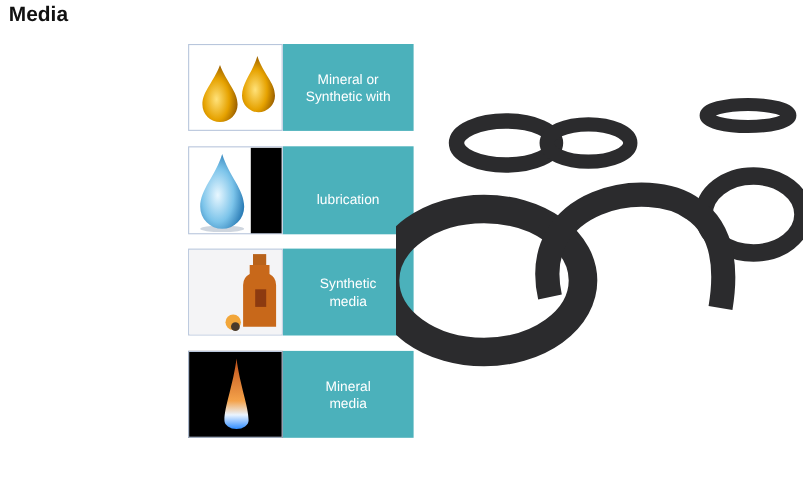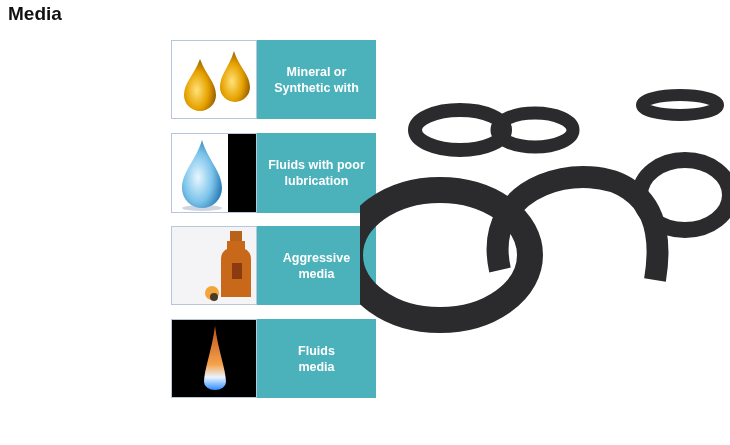--- a/index.html
+++ b/index.html
@@ -1,20 +1,20 @@
 <!DOCTYPE html>
 <html><head>
 <meta charset="utf-8">
 <style>
   html,body{margin:0;padding:0;}
   body{width:730px;height:445px;background:#ffffff;position:relative;overflow:hidden;font-family:"Liberation Sans",sans-serif;}
   .title{position:absolute;left:8px;top:3px;font-size:19px;font-weight:bold;color:#111;}
   .card{position:absolute;left:171px;width:205px;height:79px;display:flex;}
   .img{width:86px;height:100%;border:1px solid #b8c6dc;box-sizing:border-box;background:#fff;position:relative;overflow:hidden;}
-  .lbl{flex:1;background:#4bb1bb;color:#fff;font-weight:bold;font-size:12.5px;display:flex;align-items:center;justify-content:center;text-align:center;line-height:16px;padding:0 6px;}
+  .lbl{flex:1;background:#4bb1bb;color:#fff;font-weight:normal;font-size:12.5px;display:flex;align-items:center;justify-content:center;text-align:center;line-height:16px;padding:0 6px;}
   .seals{position:absolute;left:360px;top:80px;width:370px;height:290px;}
 </style>
 </head>
 <body>
 
 <div class="title">Media</div>
 
 <div class="card" style="top:40px">
   <div class="img">
     <svg width="86" height="79" viewBox="0 0 86 79">
@@ -43,56 +43,56 @@
             <stop offset="0.6" stop-color="#7cc4ea"></stop>
             <stop offset="1" stop-color="#2e7fb8"></stop>
           </radialGradient>
         </defs>
       <rect x="56" y="0" width="30" height="80" fill="#000"></rect>
       <ellipse cx="30" cy="74" rx="20" ry="3" fill="#cfd6df"></ellipse>
       <path d="M30 6 C24 26 10 38 10 54 A20 20 0 0 0 50 54 C50 38 36 26 30 6Z" fill="url(#g2)"></path>
     </svg>
   </div>
   <div class="lbl">
-      <span><span>Fluids with poor</span><br><span>lubrication</span></span>
+      <span><br><span>lubrication</span></span>
     </div>
 </div>
 
 <div class="card" style="top:226px">
   <div class="img">
     <svg width="86" height="79" viewBox="0 0 86 79">
       <rect x="0" y="0" width="86" height="79" fill="#f4f4f6"></rect>
       <rect x="58" y="4" width="12" height="10" fill="#b8621a"></rect>
       <path d="M55 14 h18 v8 q6 3 6 10 v38 h-30 v-38 q0 -7 6 -10z" fill="#c8681a"></path>
       <rect x="60" y="36" width="10" height="16" fill="#8c3a10"></rect>
       <circle cx="40" cy="66" r="7" fill="#f2a63a"></circle>
       <circle cx="42" cy="70" r="4" fill="#4a3a2a"></circle>
     </svg>
   </div>
   <div class="lbl">
-      <span><span>Aggressive</span><br><span>media</span></span>
+      <span><span>Synthetic</span><br><span>media</span></span>
     </div>
 </div>
 
 <div class="card" style="top:319px">
   <div class="img" style="background:#000">
     <svg width="86" height="79" viewBox="0 0 86 79">
       <defs>
           <linearGradient id="g4" x1="0" y1="0" x2="0" y2="1">
             <stop offset="0" stop-color="#c0501a"></stop>
             <stop offset="0.6" stop-color="#f4a24a"></stop>
             <stop offset="0.8" stop-color="#eaf4ff"></stop>
             <stop offset="1" stop-color="#2f8cff"></stop>
           </linearGradient>
         </defs>
       <path d="M43 6 C40 30 32 50 32 62 A11 8 0 0 0 54 62 C54 50 46 30 43 6Z" fill="url(#g4)"></path>
     </svg>
   </div>
   <div class="lbl">
-      <span><span>Fluids</span><br><span>media</span></span>
+      <span><span>Mineral</span><br><span>media</span></span>
     </div>
 </div>
 
 <div class="seals">
   <svg width="370" height="290" viewBox="0 0 370 290">
     <g fill="none" stroke="#2b2b2d">
       <ellipse cx="100" cy="50" rx="45" ry="20" stroke-width="14"></ellipse>
       <ellipse cx="175" cy="50" rx="38" ry="17" stroke-width="13"></ellipse>
       <ellipse cx="320" cy="25" rx="38" ry="10" stroke-width="12"></ellipse>
       <ellipse cx="325" cy="115" rx="45" ry="35" stroke-width="16"></ellipse>

